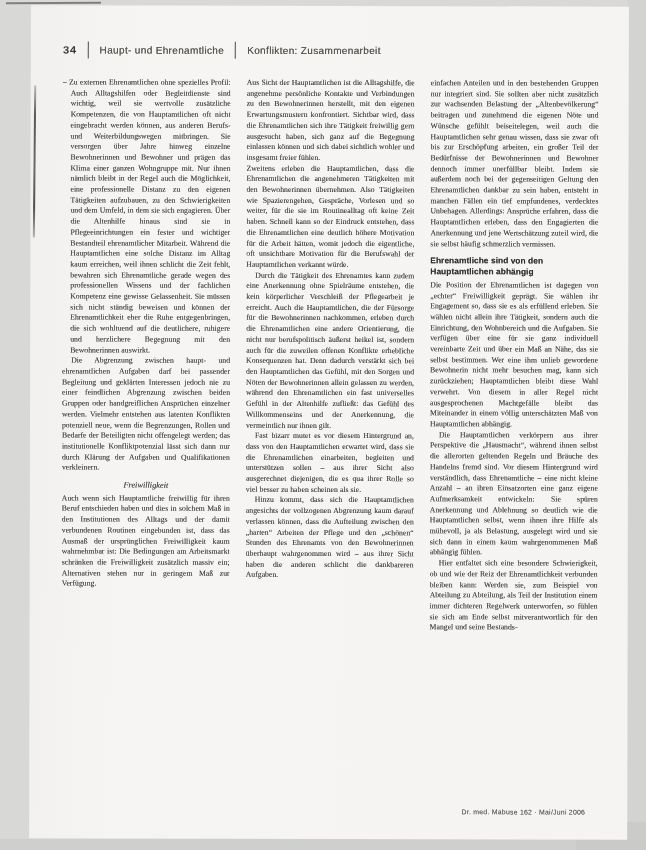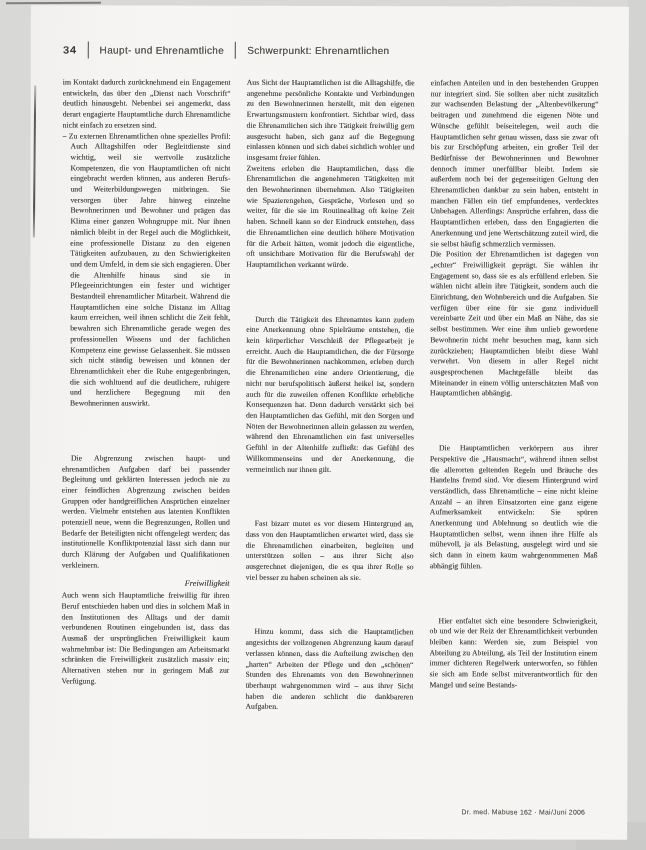--- a/index.html
+++ b/index.html
@@ -42,26 +42,26 @@
     display:flex;gap:16px;overflow:hidden;
   }
   .col{
     flex:1 1 0;min-width:0;overflow:hidden;
     font-size:7.7px;line-height:10.7px;color:#403f3c;
     text-align:justify;hyphens:auto;-webkit-hyphens:auto;
     text-shadow:0 0 .45px rgba(64,63,60,.55);
     letter-spacing:.04px;
   }
   .blk{margin:0;font:inherit;font-weight:normal;}
-  .p{text-indent:9px;margin-top:44px;}
+  .p{text-indent:9px;}
   .p-first{text-indent:0;}
   .dash{padding-left:8px;text-indent:-8px;}
   .heading-italic{
     font-style:italic;font-size:8.2px;margin:7px 0 2px;text-indent:0;
-    color:#38373400;color:#383734;text-align:right;
+    color:#38373400;color:#383734;text-align:center;
   }
   .heading-bold{
     font-family:"Liberation Sans", sans-serif;font-weight:bold;
     font-size:8.4px;line-height:10.8px;margin:6px 0 3px;text-indent:0;
     color:#323130;text-align:left;text-shadow:0 0 .4px rgba(50,49,48,.6);
   }
   .quote{
     margin:13px 2px 11px;padding:11px 6px 9px;
     border-top:2px solid #454543;border-bottom:2px solid #454543;
     text-align:center;text-indent:0;
@@ -86,40 +86,40 @@
 <div class="scan-top-line"></div>
 
 <div class="page">
   <div class="spine-shadow"></div>
 
   <div class="header">
     <span class="pagenum">34</span>
     <span class="vrule"></span>
     <span class="head-txt">Haupt- und Ehrenamtliche</span>
     <span class="vrule"></span>
-    <span class="head-txt">Schwerpunkt: Ehrenamtlichen</span>
+    <span class="head-txt">Konflikten: Zusammenarbeit</span>
   </div>
 
   <div class="columns">
     <div class="col">
-        <p class="blk p-first">im Kontakt dadurch zurücknehmend ein Engagement entwickeln, das über den „Dienst nach Vorschrift“ deutlich hinausgeht. Nebenbei sei angemerkt, dass derart engagierte Hauptamtliche durch Ehrenamtliche nicht einfach zu ersetzen sind.</p>
         <p class="blk dash">– Zu externen Ehrenamtlichen ohne spezielles Profil: Auch Alltagshilfen oder Begleitdienste sind wichtig, weil sie wertvolle zusätzliche Kompetenzen, die von Hauptamtlichen oft nicht eingebracht werden können, aus anderen Berufs- und Weiterbildungswegen mitbringen. Sie versorgen über Jahre hinweg einzelne Bewohnerinnen und Bewohner und prägen das Klima einer ganzen Wohngruppe mit. Nur ihnen nämlich bleibt in der Regel auch die Möglichkeit, eine professionelle Distanz zu den eigenen Tätigkeiten aufzubauen, zu den Schwierigkeiten und dem Umfeld, in dem sie sich engagieren. Über die Altenhilfe hinaus sind sie in Pflegeeinrichtungen ein fester und wichtiger Bestandteil ehrenamtlicher Mitarbeit. Während die Hauptamtlichen eine solche Distanz im Alltag kaum erreichen, weil ihnen schlicht die Zeit fehlt, bewahren sich Ehrenamtliche gerade wegen des professionellen Wissens und der fachlichen Kompetenz eine gewisse Gelassenheit. Sie müssen sich nicht ständig beweisen und können der Ehrenamtlichkeit eher die Ruhe entgegenbringen, die sich wohltuend auf die deutlichere, ruhigere und herzlichere Begegnung mit den Bewohnerinnen auswirkt.</p>
         <p class="blk p">Die Abgrenzung zwischen haupt- und ehrenamtlichen Aufgaben darf bei passender Begleitung und geklärten Interessen jedoch nie zu einer feindlichen Abgrenzung zwischen beiden Gruppen oder handgreiflichen Ansprüchen einzelner werden. Vielmehr entstehen aus latenten Konflikten potenziell neue, wenn die Begrenzungen, Rollen und Bedarfe der Beteiligten nicht offengelegt werden; das institutionelle Konfliktpotenzial lässt sich dann nur durch Klärung der Aufgaben und Qualifikationen verkleinern.</p>
         <h3 class="blk heading-italic">Freiwilligkeit</h3>
         <p class="blk p-first">Auch wenn sich Hauptamtliche freiwillig für ihren Beruf entschieden haben und dies in solchem Maß in den Institutionen des Alltags und der damit verbundenen Routinen eingebunden ist, dass das Ausmaß der ursprünglichen Freiwilligkeit kaum wahrnehmbar ist: Die Bedingungen am Arbeitsmarkt schränken die Freiwilligkeit zusätzlich massiv ein; Alternativen stehen nur in geringem Maß zur Verfügung.</p>
       </div>
     <div class="col">
         <p class="blk p-first">Aus Sicht der Hauptamtlichen ist die Alltagshilfe, die angenehme persönliche Kontakte und Verbindungen zu den Bewohnerinnen herstellt, mit den eigenen Erwartungsmustern konfrontiert. Sichtbar wird, dass die Ehrenamtlichen sich ihre Tätigkeit freiwillig gern ausgesucht haben, sich ganz auf die Begegnung einlassen können und sich dabei sichtlich wohler und insgesamt freier fühlen.</p>
         <p class="blk p-first">Zweitens erleben die Hauptamtlichen, dass die Ehrenamtlichen die angenehmeren Tätigkeiten mit den Bewohnerinnen übernehmen. Also Tätigkeiten wie Spazierengehen, Gespräche, Vorlesen und so weiter, für die sie im Routinealltag oft keine Zeit haben. Schnell kann so der Eindruck entstehen, dass die Ehrenamtlichen eine deutlich höhere Motivation für die Arbeit hätten, womit jedoch die eigentliche, oft unsichtbare Motivation für die Berufswahl der Hauptamtlichen verkannt würde.</p>
         <p class="blk p">Durch die Tätigkeit des Ehrenamtes kann zudem eine Anerkennung ohne Spielräume entstehen, die kein körperlicher Verschleiß der Pflegearbeit je erreicht. Auch die Hauptamtlichen, die der Fürsorge für die Bewohnerinnen nachkommen, erleben durch die Ehrenamtlichen eine andere Orientierung, die nicht nur berufspolitisch äußerst heikel ist, sondern auch für die zuweilen offenen Konflikte erhebliche Konsequenzen hat. Denn dadurch verstärkt sich bei den Hauptamtlichen das Gefühl, mit den Sorgen und Nöten der Bewohnerinnen allein gelassen zu werden, während den Ehrenamtlichen ein fast universelles Gefühl in der Altenhilfe zufließt: das Gefühl des Willkommenseins und der Anerkennung, die vermeintlich nur ihnen gilt.</p>
         <p class="blk p">Fast bizarr mutet es vor diesem Hintergrund an, dass von den Hauptamtlichen erwartet wird, dass sie die Ehrenamtlichen einarbeiten, begleiten und unterstützen sollen – aus ihrer Sicht also ausgerechnet diejenigen, die es qua ihrer Rolle so viel besser zu haben scheinen als sie.</p>
         <p class="blk p">Hinzu kommt, dass sich die Hauptamtlichen angesichts der vollzogenen Abgrenzung kaum darauf verlassen können, dass die Aufteilung zwischen den „harten“ Arbeiten der Pflege und den „schönen“ Stunden des Ehrenamts von den Bewohnerinnen überhaupt wahrgenommen wird – aus ihrer Sicht haben die anderen schlicht die dankbareren Aufgaben.</p>
       </div>
     <div class="col">
         <p class="blk p-first">einfachen Anteilen und in den bestehenden Gruppen nur integriert sind. Sie sollten aber nicht zusätzlich zur wachsenden Belastung der „Altenbevölkerung“ beitragen und zunehmend die eigenen Nöte und Wünsche gefühlt beiseitelegen, weil auch die Hauptamtlichen sehr genau wissen, dass sie zwar oft bis zur Erschöpfung arbeiten, ein großer Teil der Bedürfnisse der Bewohnerinnen und Bewohner dennoch immer unerfüllbar bleibt. Indem sie außerdem noch bei der gegenseitigen Geltung den Ehrenamtlichen dankbar zu sein haben, entsteht in manchen Fällen ein tief empfundenes, verdecktes Unbehagen. Allerdings: Ansprüche erfahren, dass die Hauptamtlichen erleben, dass den Engagierten die Anerkennung und jene Wertschätzung zuteil wird, die sie selbst häufig schmerzlich vermissen.</p>
+        <h3 class="blk heading-bold">Ehrenamtliche sind von den Hauptamtlichen abhängig</h3>
         <p class="blk p-first">Die Position der Ehrenamtlichen ist dagegen von „echter“ Freiwilligkeit geprägt. Sie wählen ihr Engagement so, dass sie es als erfüllend erleben. Sie wählen nicht allein ihre Tätigkeit, sondern auch die Einrichtung, den Wohnbereich und die Aufgaben. Sie verfügen über eine für sie ganz individuell vereinbarte Zeit und über ein Maß an Nähe, das sie selbst bestimmen. Wer eine ihm unlieb gewordene Bewohnerin nicht mehr besuchen mag, kann sich zurückziehen; Hauptamtlichen bleibt diese Wahl verwehrt. Von diesem in aller Regel nicht ausgesprochenen Machtgefälle bleibt das Miteinander in einem völlig unterschätzten Maß von Hauptamtlichen abhängig.</p>
         <p class="blk p">Die Hauptamtlichen verkörpern aus ihrer Perspektive die „Hausmacht“, während ihnen selbst die allerorten geltenden Regeln und Bräuche des Handelns fremd sind. Vor diesem Hintergrund wird verständlich, dass Ehrenamtliche – eine nicht kleine Anzahl – an ihren Einsatzorten eine ganz eigene Aufmerksamkeit entwickeln: Sie spüren Anerkennung und Ablehnung so deutlich wie die Hauptamtlichen selbst, wenn ihnen ihre Hilfe als mühevoll, ja als Belastung, ausgelegt wird und sie sich dann in einem kaum wahrgenommenen Maß abhängig fühlen.</p>
         <p class="blk p">Hier entfaltet sich eine besondere Schwierigkeit, ob und wie der Reiz der Ehrenamtlichkeit verbunden bleiben kann: Werden sie, zum Beispiel von Abteilung zu Abteilung, als Teil der Institution einem immer dichteren Regelwerk unterworfen, so fühlen sie sich am Ende selbst mitverantwortlich für den Mangel und seine Bestands-</p>
       </div>
   </div>
 
   <div class="footer">Dr. med. Mabuse 162 · Mai/Juni 2006</div>
 </div>
 
 </body></html>

